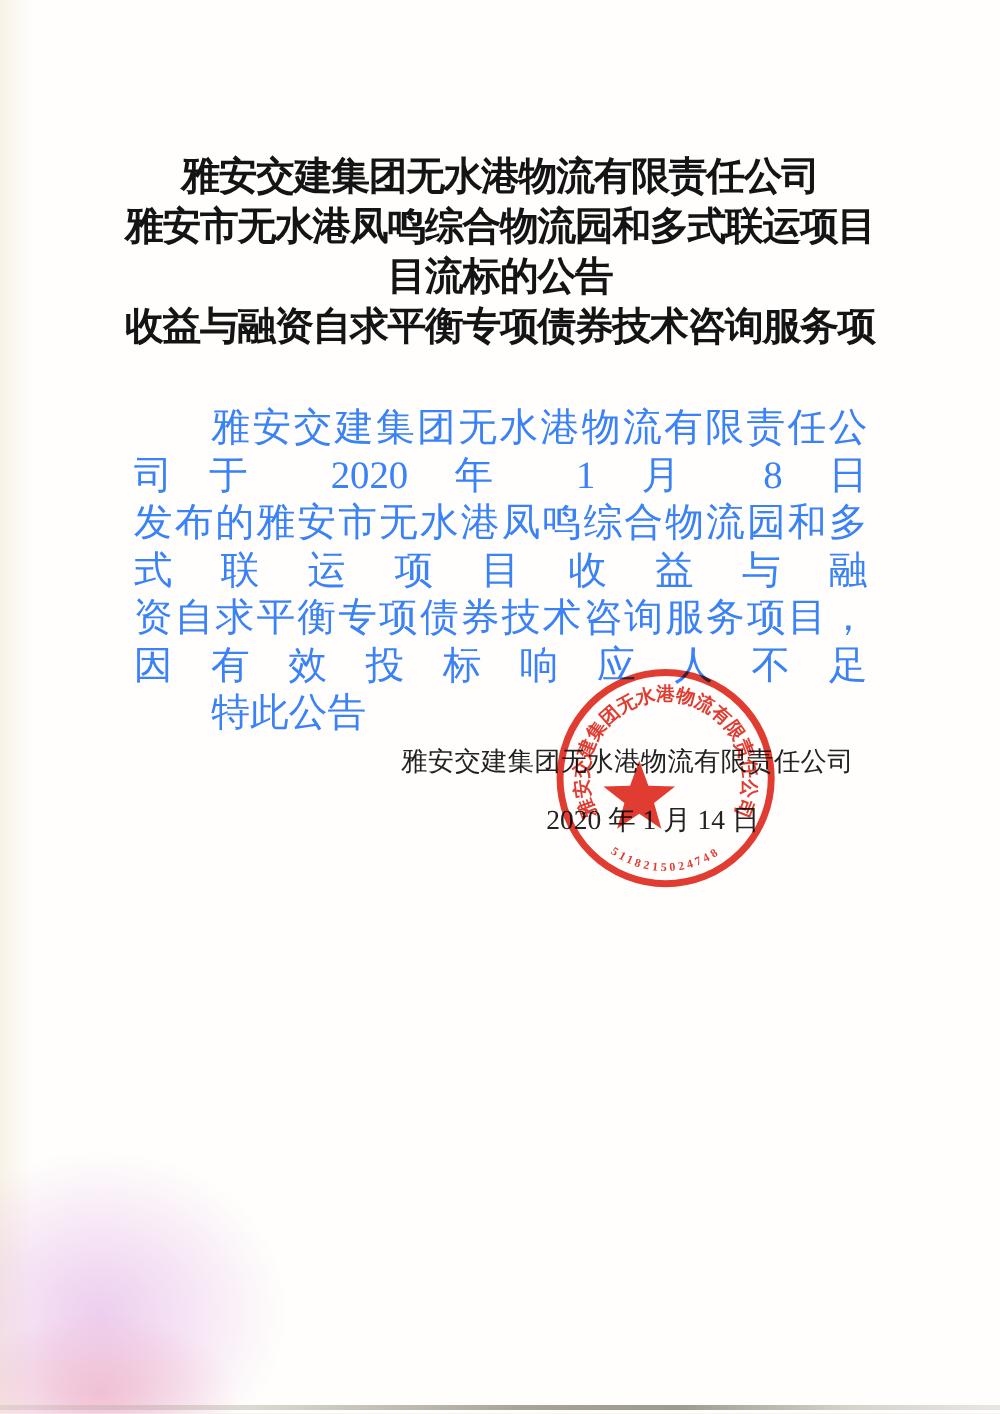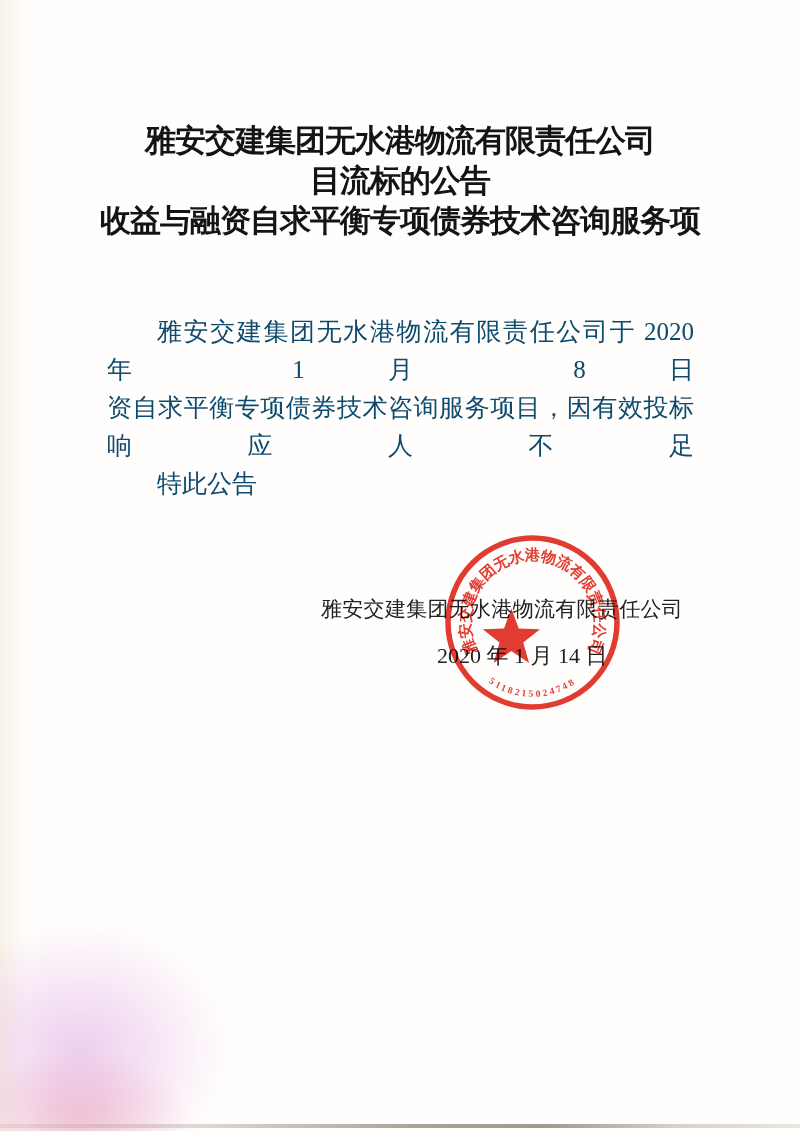--- a/index.html
+++ b/index.html
@@ -16,22 +16,22 @@
   .title{
     position:absolute;left:50px;right:50px;top:121px;
     text-align:center;
     font-weight:700;
     font-size:31px;line-height:40px;
     color:#141414;
     letter-spacing:-1px;
   }
   
   .body-text{
-    position:absolute;left:107px;width:587px;top:313px;
-    font-size:25px;line-height:38px;color:#0c4a6e;
+    position:absolute;left:107px;width:587px;top:323px;
+    font-size:31px;line-height:38px;color:#3b82f6;
   }
   .body-line{
     text-align:justify;
     text-align-last:justify;
   }
   .indent{text-indent:2em;}
   .closing-line{
     text-indent:2em;
     text-align:center;text-align-last:left;
   }
@@ -92,26 +92,28 @@
 
 <div class="page">
 
   <div class="edge-strip"></div>
   <div class="smudge-pink"></div>
   <div class="smudge-rose"></div>
   <div class="bottom-line"></div>
 
   <div class="title">
     <div>雅安交建集团无水港物流有限责任公司</div>
+    <div>雅安市无水港凤鸣综合物流园和多式联运项目</div>
     <div>目流标的公告</div>
     <div>收益与融资自求平衡专项债券技术咨询服务项</div>
   </div>
 
   <div class="body-text">
     <div class="body-line indent">雅安交建集团无水港物流有限责任公司于 2020 年 1 月 8 日</div>
+    <div class="body-line">发布的雅安市无水港凤鸣综合物流园和多式联运项目收益与融</div>
     <div class="body-line">资自求平衡专项债券技术咨询服务项目，因有效投标响应人不足</div>
     <div class="closing-line">特此公告</div>
   </div>
 
   <div class="signature">雅安交建集团无水港物流有限责任公司</div>
   <div class="date">2020 年 1 月 14 日</div>
 
   <div class="seal">
     <svg viewBox="0 0 178 178">
       <defs>

